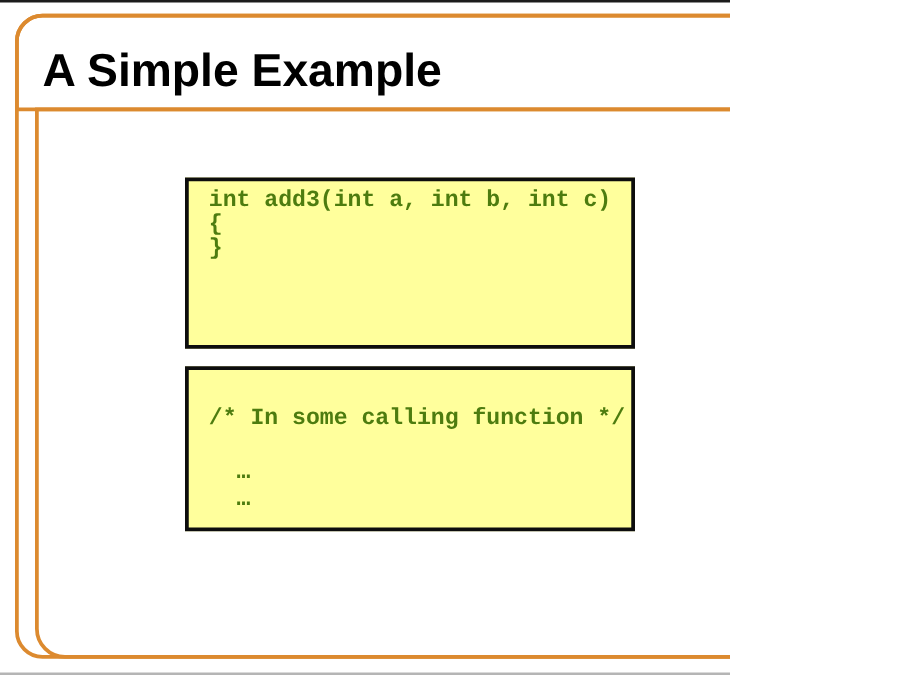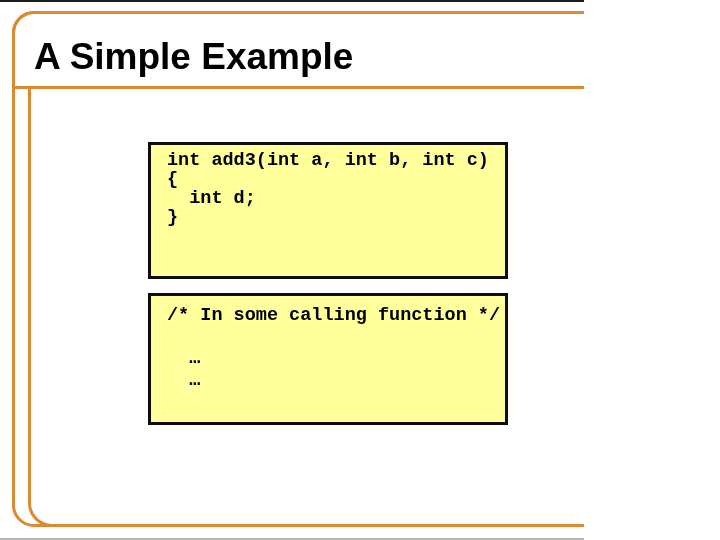--- a/index.html
+++ b/index.html
@@ -65,27 +65,27 @@
     background: #ffff9c;
     border: 3px solid #0d0d0d;
     box-sizing: content-box;
     padding: 0;
   }
   .code-box-1 { top: 142px; height: 131px; }
   .code-box-2 { top: 293px; height: 126px; }
   .code-lines {
     padding: 6px 4px 0 16px;
   }
-  .code-box-2 .code-lines { padding-top: 9px; }
+  .code-box-2 .code-lines { padding-top: 9px; margin-top: 19px; }
   .code-line {
     font-family: "Liberation Mono", monospace;
     font-weight: bold;
     font-size: 18.5px;
     line-height: 19px;
-    color: #000000;
+    color: #4d7c0f;
     white-space: pre;
     min-height: 19px;
   }
   .code-box-2 .code-line { line-height: 21.5px; min-height: 21.5px; }
   .page-number {
     position: absolute;
     left: 668px; top: 499px;
     width: 30px;
     font-size: 15px;
     color: #111111;
@@ -132,21 +132,20 @@
     <path d="M44 41 l4 1.5 l0 7 l-4 -1.5 Z" fill="#ffffff" stroke="#222222" stroke-width="1"></path>
     <rect x="8" y="41" width="36" height="7.5" fill="#ffffff" stroke="#222222" stroke-width="1.2"></rect>
     <path d="M11 45 h30" stroke="#444444" stroke-width="1.6" stroke-dasharray="2 1.4"></path>
     <path d="M47 52 q1 1 0 2" stroke="#555" fill="none" stroke-width="0.8"></path>
   </svg>
 
   <div class="code-box code-box-1">
     <div class="code-lines">
       <div class="code-line">int add3(int a, int b, int c)</div>
       <div class="code-line">{</div>
-      <div class="code-line">  int d;</div>
       <div class="code-line">}</div>
     </div>
   </div>
 
   <div class="code-box code-box-2">
     <div class="code-lines">
       <div class="code-line">/* In some calling function */</div>
       <div class="code-line"></div>
       <div class="code-line">  …</div>
       <div class="code-line">  …</div>

